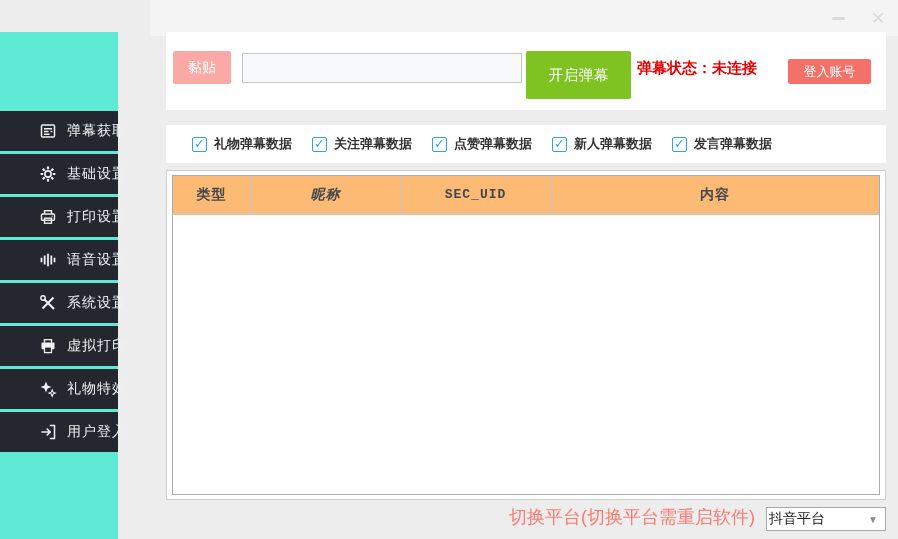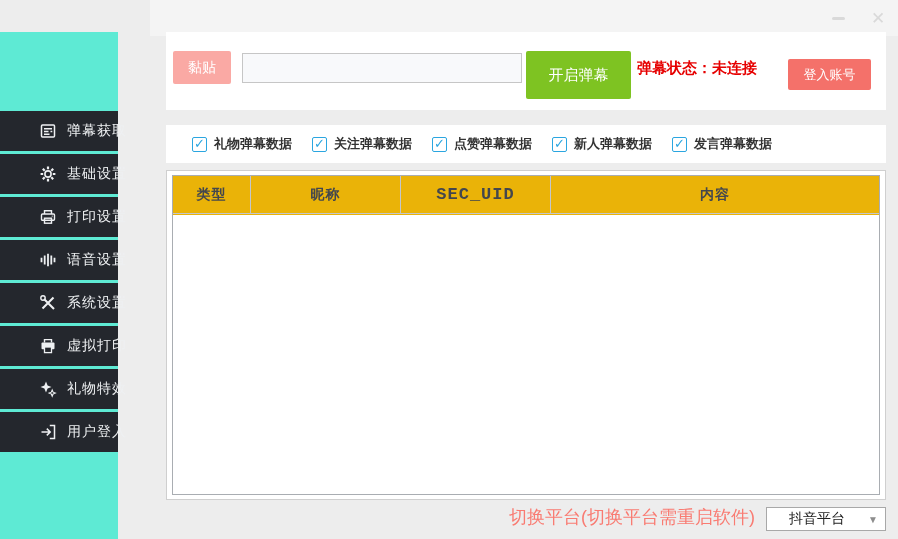--- a/index.html
+++ b/index.html
@@ -27,50 +27,50 @@
   
   .panel-top { position:absolute; left:166px; top:32px; width:720px; height:78px; background:#ffffff; }
   .paste-btn { position:absolute; left:7px; top:19px; width:58px; height:33px; background:#faa9a4;
                color:#ffffff; font-size:14px; border:none; border-radius:2px; cursor:pointer; }
   .room-input { position:absolute; left:76px; top:21px; width:280px; height:30px; background:#f8f9fb;
                 border:1px solid #c6c6c6; padding:0 8px; font-size:14px; color:#333; outline:none; }
   .start-btn { position:absolute; left:360px; top:19px; width:105px; height:48px; background:#7ec322;
                color:#ffffff; font-size:15px; border:none; border-radius:2px; cursor:pointer; }
   .status-text { position:absolute; left:471px; top:19px; height:34px; line-height:34px;
                  color:#e60000; font-size:15px; font-weight:bold; white-space:nowrap; }
-  .login-btn { position:absolute; left:622px; top:27px; width:83px; height:31px; background:#f4716a;
+  .login-btn { position:absolute; left:622px; top:27px; width:83px; height:25px; background:#f4716a;
                color:#ffffff; font-size:13px; border:none; border-radius:2px; cursor:pointer; }
 
   .panel-filters { position:absolute; left:166px; top:125px; width:720px; height:38px; background:#ffffff;
                    display:flex; align-items:center; padding-left:26px; }
   .filter { display:flex; align-items:center; gap:7px; margin-right:16px; cursor:pointer; width:104px; }
   .cb { width:15px; height:15px; border:1px solid #2ba6e0; background:#fff; border-radius:2px;
         display:flex; align-items:center; justify-content:center; flex:0 0 15px; }
   .cb i { font-style:normal; color:#2ba6e0; font-size:13px; font-weight:bold; line-height:1; margin-top:-2px; }
   .filter-label { font-size:13px; font-weight:700; color:#333; white-space:nowrap; }
 
   
   .table-wrap { position:absolute; left:166px; top:170px; width:720px; height:330px; background:#ffffff;
                 border:1px solid #cfcfcf; }
-  .table { position:absolute; left:5px; top:4px; right:5px; bottom:4px; border:1px solid #a9adb2; background:#eab308; }
+  .table { position:absolute; left:5px; top:4px; right:5px; bottom:4px; border:1px solid #a9adb2; background:#fdba74; }
   .thead { display:flex; height:38px; border-bottom:1px solid #c3c7cc; }
   .th { display:flex; align-items:center; justify-content:center; font-size:14px; font-weight:bold;
         color:#43474e; border-right:1px solid #c3c7cc; letter-spacing:1px; }
   .th:last-child { border-right:none; }
-  .th-type { width:78px; } .th-nick { width:150px; } .th-uid { width:150px; font-family:"Liberation Mono","DejaVu Sans Mono",monospace; font-size:17px; }
+  .th-type { width:78px; } .th-nick { width:150px;font-style:italic; } .th-uid { width:150px; font-family:"Liberation Mono","DejaVu Sans Mono",monospace; font-size:13px; }
   .th-content { flex:1; }
   .tbody { position:absolute; top:39px; left:0; right:0; bottom:0; overflow-y:auto; background:#fff; }
 
   
   .tip-text { position:absolute; left:172px; top:502px; height:30px; line-height:30px;
               font-size:14px; color:#333; white-space:nowrap; }
   .switch-text { position:absolute; right:143px; top:502px; height:30px; line-height:30px;
                  font-size:18px; color:#f97b72; white-space:nowrap; cursor:pointer; }
   .platform-select { position:absolute; left:766px; top:507px; width:120px; height:24px; background:#fff;
-                     border:1px solid #a8a8a8; display:flex; align-items:center; padding-left:22px;
+                     border:1px solid #a8a8a8; display:flex; align-items:center; padding-left:2px;
                      font-size:14px; color:#222; cursor:pointer; }
   .platform-select .arrow { position:absolute; right:7px; top:50%; transform:translateY(-50%);
                             color:#8d8d8d; font-size:10px; }
 </style>
 </head>
 <body>
 
 <div class="window">
 
   <div class="sidebar">

